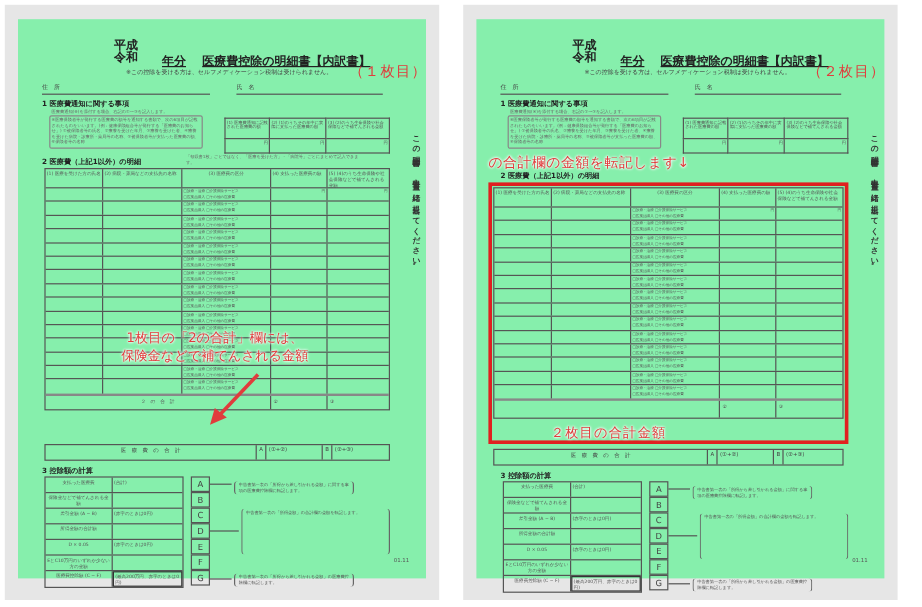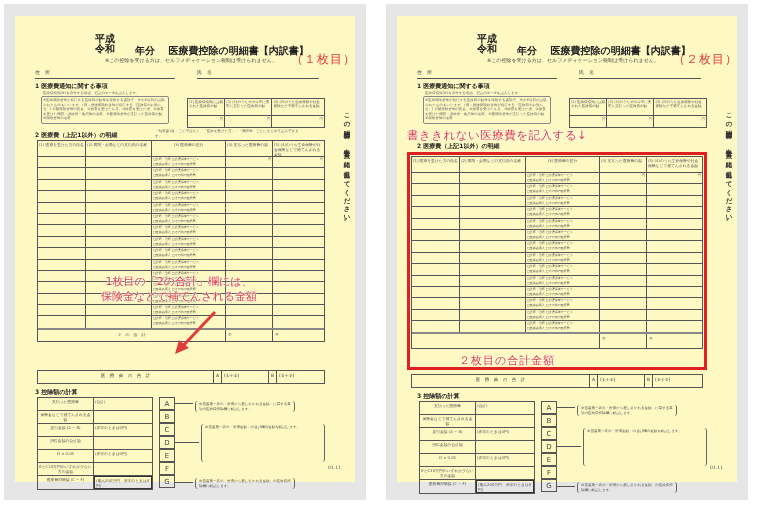--- a/index.html
+++ b/index.html
@@ -6,26 +6,26 @@
   html, body { width: 768px; height: 506px; background: #ffffff; overflow: hidden; }
   body { font-family: "DejaVu Sans", "Liberation Sans", sans-serif; color: #222; position: relative; }
 
   .sheet-frame {
     position: absolute; top: 4px; width: 362px; height: 496px;
     background: #e6e6e6; padding: 12px 11px 18px 11px;
   }
   .sheet-frame.left { left: 4px; }
   .sheet-frame.right { left: 386px; }
   .sheet {
-    position: relative; width: 100%; height: 100%; background: #fef9c3;
+    position: relative; width: 100%; height: 100%; background: #86efac;
   }
 
   .title-era { position: absolute; left: 80px; top: 18px; font-size: 10px; font-weight: bold; line-height: 10px; }
   .title-main { position: absolute; left: 120px; top: 28px; font-size: 10px; font-weight: bold; white-space: nowrap; }
-  .title-main span { margin-right: 10px; }
+  .title-main span { margin-right: 10px; text-decoration: underline; }
   .notice { position: absolute; left: 90px; top: 41px; font-size: 5px; color: #444; white-space: nowrap; }
   .sheet-no { position: absolute; left: 276px; top: 35px; font-size: 12px; color: #e03c3c; white-space: nowrap; letter-spacing: 1px; }
 
   .addr-line { position: absolute; top: 53px; height: 10px; border-bottom: 1px solid #555; font-size: 5px; color: #444; }
   .addr-line.a { left: 20px; width: 140px; }
   .addr-line.b { left: 182px; width: 122px; }
 
   .sec-head { position: absolute; font-size: 6px; font-weight: bold; white-space: nowrap; }
   .tiny { position: absolute; font-size: 3.5px; color: #666; white-space: nowrap; line-height: 4.5px; }
   .bracket-box { position: absolute; border: 1px solid #888; border-radius: 2px; }
@@ -506,16 +506,16 @@
     <div class="arrow-line" style="left:160px;top:391px;width:18px;height:1px;"></div>
     <div class="note-br" style="left:180px;top:389px;width:100px;">申告書第一表の「所得から差し引かれる金額」に関する事項の医療費控除欄に転記します。</div>
     <div class="arrow-line" style="left:160px;top:430px;width:24px;height:1px;"></div>
     <div class="note-br" style="left:186px;top:412px;width:124px;height:38px;white-space:normal;">申告書第一表の「所得金額」の合計欄の金額を転記します。</div>
     <div class="arrow-line" style="left:160px;top:470px;width:18px;height:1px;"></div>
     <div class="note-br" style="left:180px;top:466px;width:100px;">申告書第一表の「所得から差し引かれる金額」の医療費控除欄に転記します。</div>
 
     <div class="vert-note">この明細書は、申告書と一緒に提出してください。</div>
     <div class="page-code">01.11</div>
 
-    <div class="annot annot-right-top">書ききれない医療費を記入する↓</div>
+    <div class="annot annot-right-top">の合計欄の金額を転記します↓</div>
     <div class="annot annot-right-bottom">２枚目の合計金額</div>
   </div>
 </div>
 
 </body></html>

